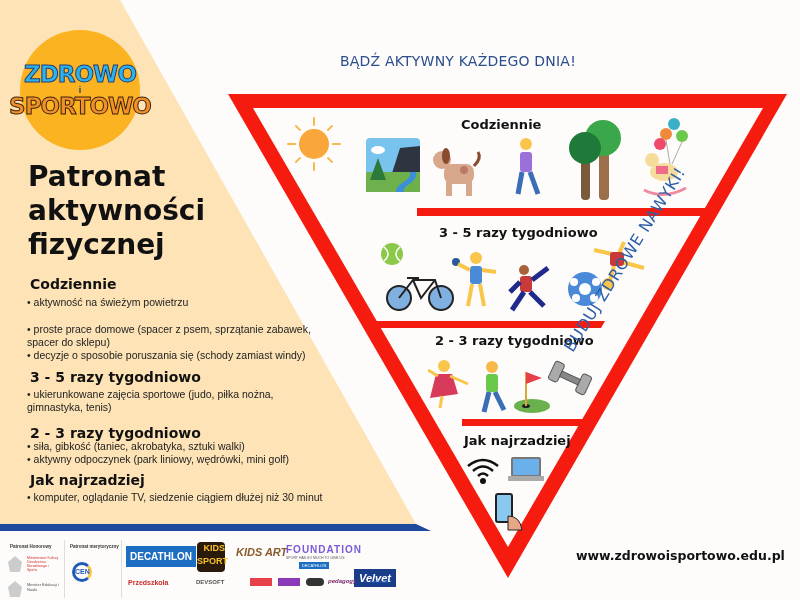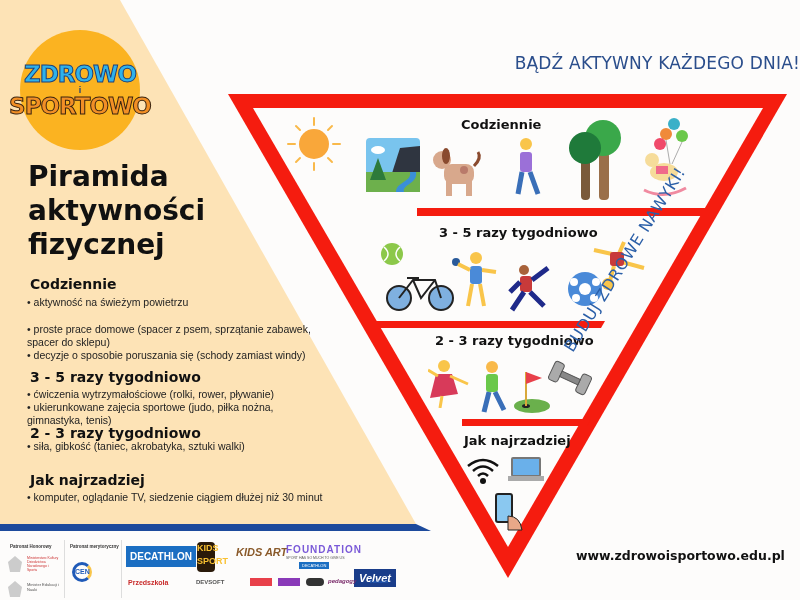--- a/index.html
+++ b/index.html
@@ -7,21 +7,21 @@
   .abs{position:absolute;}
   svg.bg{position:absolute;left:0;top:0;}
   .logo{left:20px;top:30px;width:120px;height:120px;border-radius:50%;background:#fbb321;display:flex;flex-direction:column;align-items:center;justify-content:center;}
   .logo .l1,.logo .l3{font-family:"DejaVu Sans",sans-serif;font-weight:bold;font-size:23px;line-height:24px;letter-spacing:-1px;}
   .logo .l1{color:#2fb2ea;-webkit-text-stroke:1px #1c3f7a;}
   .logo .l2{color:#1c3f7a;font-size:9px;font-weight:bold;line-height:8px;}
   .logo .l3{color:#f28f26;-webkit-text-stroke:1px #3a2410;}
   .title{left:28px;top:160px;font-family:"DejaVu Sans",sans-serif;font-weight:bold;font-size:28px;line-height:34px;color:#111;}
   .lh{font-family:"DejaVu Sans",sans-serif;font-weight:bold;color:#111;font-size:14px;}
   .lt{font-size:10.5px;line-height:13px;color:#222;width:300px;}
-  .headline{left:0;width:800px;top:53px;text-align:right;padding-left:116px;box-sizing:border-box;font-family:"DejaVu Sans",sans-serif;font-size:17px;color:#2b4e8c;letter-spacing:0.2px;}
+  .headline{left:0;width:800px;top:53px;text-align:center;padding-left:116px;box-sizing:border-box;font-family:"DejaVu Sans",sans-serif;font-size:14px;color:#2b4e8c;letter-spacing:0.2px;}
   .level{font-family:"DejaVu Sans",sans-serif;font-weight:bold;font-size:13px;color:#111;white-space:nowrap;}
   .side{left:560px;top:345px;transform:rotate(-58deg);transform-origin:left top;font-family:"DejaVu Sans",sans-serif;font-size:16px;color:#2b5fa8;white-space:nowrap;letter-spacing:0.5px;}
   .url{left:576px;top:548px;font-family:"DejaVu Sans",sans-serif;font-weight:bold;font-size:12.5px;color:#111;}
   .icon{position:absolute;}
   .sponsors{left:0;top:532px;width:400px;height:68px;}
   .pat{font-size:4.5px;color:#333;font-weight:bold;}
   .decath{background:#1b6ec2;color:#fff;font-weight:bold;font-size:10px;padding:5px 4px;}
   .velvet{background:#1a3d8a;color:#fff;font-style:italic;font-weight:bold;font-size:11px;padding:3px 5px;}
   .small{font-size:6px;font-weight:bold;}
 </style>
@@ -40,41 +40,41 @@
   <polygon points="462,419 591,419 587,426 462,426" fill="#f51c0f"></polygon>
 </svg>
 
 <div class="abs logo">
   <span class="l1">ZDROWO</span>
   <span class="l2">i</span>
   <span class="l3">SPORTOWO</span>
 </div>
 
 <div class="abs title">
-  <div>Piramida</div>
+  <div>Patronat</div>
   <div>aktywności</div>
   <div>fizycznej</div>
 </div>
 
 <div class="abs lh" style="left:30px;top:276px;">Codziennie</div>
 <div class="abs lt" style="left:27px;top:296px;">
   <div>• aktywność na świeżym powietrzu</div>
   <div style="margin-top:14px">• proste prace domowe (spacer z psem, sprzątanie zabawek, spacer do sklepu)</div>
   <div>• decyzje o sposobie poruszania się (schody zamiast windy)</div>
 </div>
 
 <div class="abs lh" style="left:30px;top:369px;">3 - 5 razy tygodniowo</div>
 <div class="abs lt" style="left:27px;top:388px;">
-  <div>• ćwiczenia wytrzymałościowe (rolki, rower, pływanie)</div>
   <div>• ukierunkowane zajęcia sportowe (judo, piłka nożna, gimnastyka, tenis)</div>
 </div>
 
 <div class="abs lh" style="left:30px;top:425px;">2 - 3 razy tygodniowo</div>
 <div class="abs lt" style="left:27px;top:440px;">
   <div>• siła, gibkość (taniec, akrobatyka, sztuki walki)</div>
+  <div>• aktywny odpoczynek (park liniowy, wędrówki, mini golf)</div>
 </div>
 
 <div class="abs lh" style="left:30px;top:472px;">Jak najrzadziej</div>
 <div class="abs lt" style="left:27px;top:491px;">
   <div>• komputer, oglądanie TV, siedzenie ciągiem dłużej niż 30 minut</div>
 </div>
 
 <div class="abs headline">BĄDŹ AKTYWNY KAŻDEGO DNIA!</div>
 
 <div class="abs level" style="left:461px;top:117px;">Codziennie</div>
@@ -221,21 +221,21 @@
   <div class="abs" style="left:27px;top:24px;width:32px;font-size:3.5px;color:#c33;">Ministerstwo Kultury Dziedzictwa Narodowego i Sportu</div>
   <svg class="abs" style="left:6px;top:47px" width="18" height="20">
       <path d="M9 2 L16 8 L14 18 L4 18 L2 8Z" fill="#ccc"></path>
     </svg>
   <div class="abs" style="left:27px;top:50px;width:36px;font-size:4px;color:#555;">Minister Edukacji i Nauki</div>
   <div class="abs" style="left:64px;top:8px;width:1px;height:58px;background:#ddd;"></div>
   <div class="abs pat" style="left:70px;top:12px;">Patronat merytoryczny</div>
   <div class="abs" style="left:72px;top:30px;width:20px;height:20px;border-radius:50%;border:3px solid #1f5ab8;border-right-color:#f9c54a;box-sizing:border-box;font-size:7px;font-weight:bold;color:#1f5ab8;text-align:center;line-height:14px;">CEN</div>
   <div class="abs" style="left:121px;top:8px;width:1px;height:58px;background:#ddd;"></div>
   <div class="abs decath" style="left:126px;top:14px;">DECATHLON</div>
-  <div class="abs" style="left:197px;top:10px;width:18px;height:30px;background:#2a1a0a;border-radius:4px;color:#f9c030;font-size:9px;font-weight:bold;text-align:right;line-height:13px;">KIDS SPORT</div>
+  <div class="abs" style="left:197px;top:10px;width:28px;height:30px;background:#2a1a0a;border-radius:4px;color:#f9c030;font-size:9px;font-weight:bold;text-align:right;line-height:13px;">KIDS SPORT</div>
   <div class="abs" style="left:236px;top:14px;color:#8a5a2a;font-size:11px;font-weight:bold;font-style:italic;">KIDS ART</div>
   <div class="abs" style="left:286px;top:12px;font-size:10px;font-weight:bold;color:#7a5ad8;letter-spacing:1px;">FOUNDATION</div>
   <div class="abs" style="left:286px;top:24px;font-size:3.5px;color:#555;">SPORT HAS SO MUCH TO GIVE US</div>
   <div class="abs" style="left:299px;top:30px;font-size:4px;background:#1b6ec2;color:#fff;padding:1px 3px;">DECATHLON</div>
   <div class="abs velvet" style="left:354px;top:14px;margin-top:23px;">Velvet</div>
   <div class="abs small" style="left:128px;top:47px;color:#c82a2a;font-size:7px;">Przedszkola</div>
   <div class="abs small" style="left:196px;top:47px;color:#555;">DEVSOFT</div>
   <div class="abs" style="left:250px;top:46px;width:22px;height:8px;background:#e8404a;"></div>
   <div class="abs" style="left:278px;top:46px;width:22px;height:8px;background:#8a3ab8;"></div>
   <div class="abs" style="left:306px;top:46px;width:18px;height:8px;border-radius:4px;background:#333;"></div>

